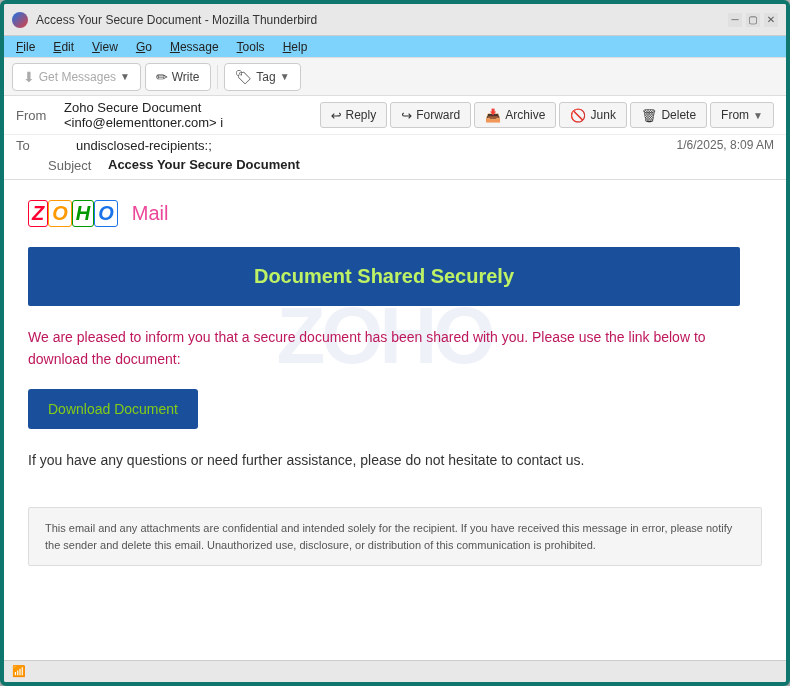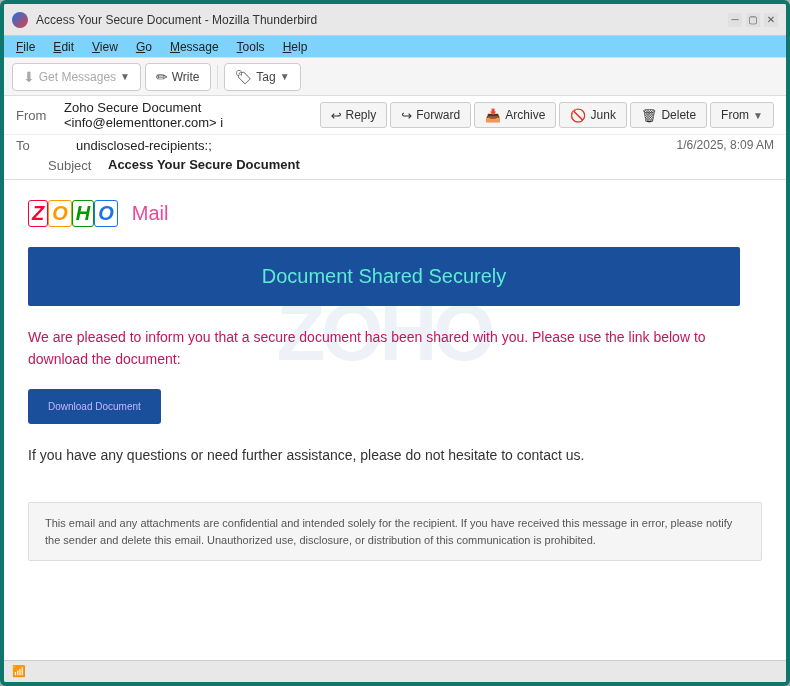--- a/index.html
+++ b/index.html
@@ -234,48 +234,48 @@
     }
     .zoho-letter-z { color: #f03; font-weight: 900; font-size: 20px; font-style: italic; background: #fff; border: 1.5px solid #f03; border-radius: 3px; padding: 1px 3px; }
     .zoho-letter-o1 { color: #ff9900; font-weight: 900; font-size: 20px; font-style: italic; background: #fff; border: 1.5px solid #ff9900; border-radius: 3px; padding: 1px 3px; }
     .zoho-letter-h { color: #090; font-weight: 900; font-size: 20px; font-style: italic; background: #fff; border: 1.5px solid #090; border-radius: 3px; padding: 1px 3px; }
     .zoho-letter-o2 { color: #1a73e8; font-weight: 900; font-size: 20px; font-style: italic; background: #fff; border: 1.5px solid #1a73e8; border-radius: 3px; padding: 1px 3px; }
     .zoho-mail-text { font-size: 20px; font-weight: 300; color: #ec4899; margin-left: 6px; }
 
     
     .blue-banner {
       background: #1a4f9c;
-      color: #5eead4;
+      color: #bef264;
       text-align: center;
       padding: 18px;
       margin-bottom: 20px;
       border-radius: 2px;
       font-size: 20px;
-      font-weight: 400;
+      font-weight: 700;
       position: relative;
       z-index: 1;
     }
 
     
     .body-text {
       font-size: 14px;
       color: #be185d;
       line-height: 1.6;
       margin-bottom: 18px;
       position: relative;
       z-index: 1;
     }
 
     
     .download-btn {
       display: inline-block;
       background: #1a4f9c;
-      color: #c4b5fd;
+      color: #84cc16;
       padding: 12px 20px;
-      font-size: 10px;
+      font-size: 14px;
       font-weight: 500;
       border-radius: 3px;
       cursor: pointer;
       margin-bottom: 20px;
       position: relative;
       z-index: 1;
       border: none;
     }
 
     

